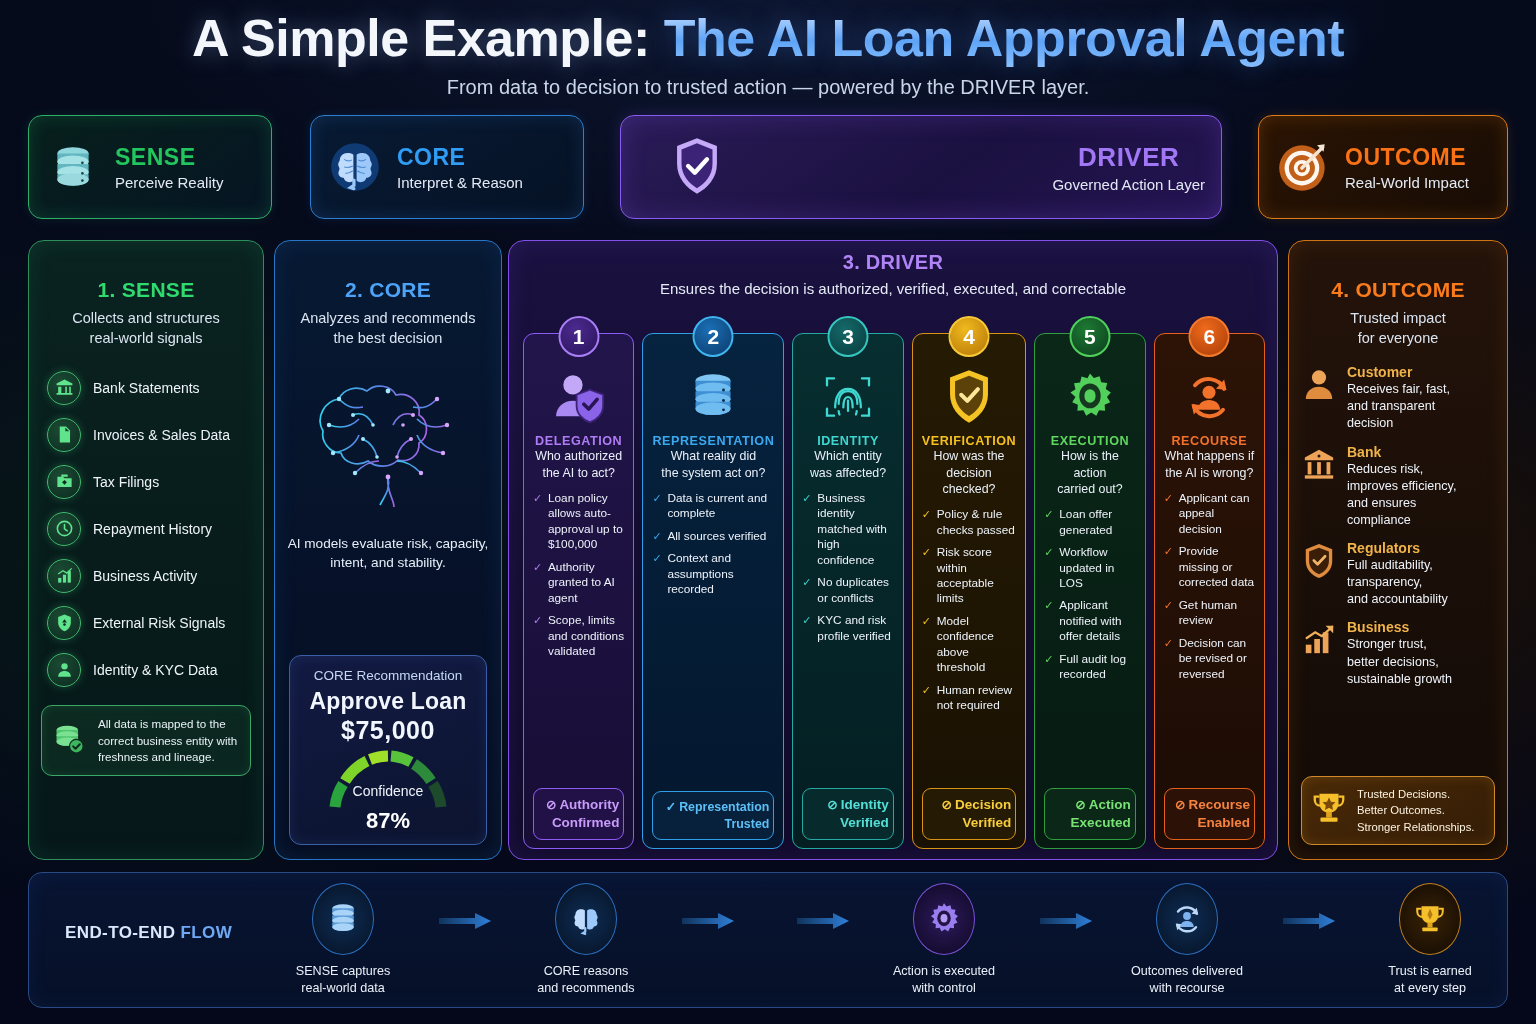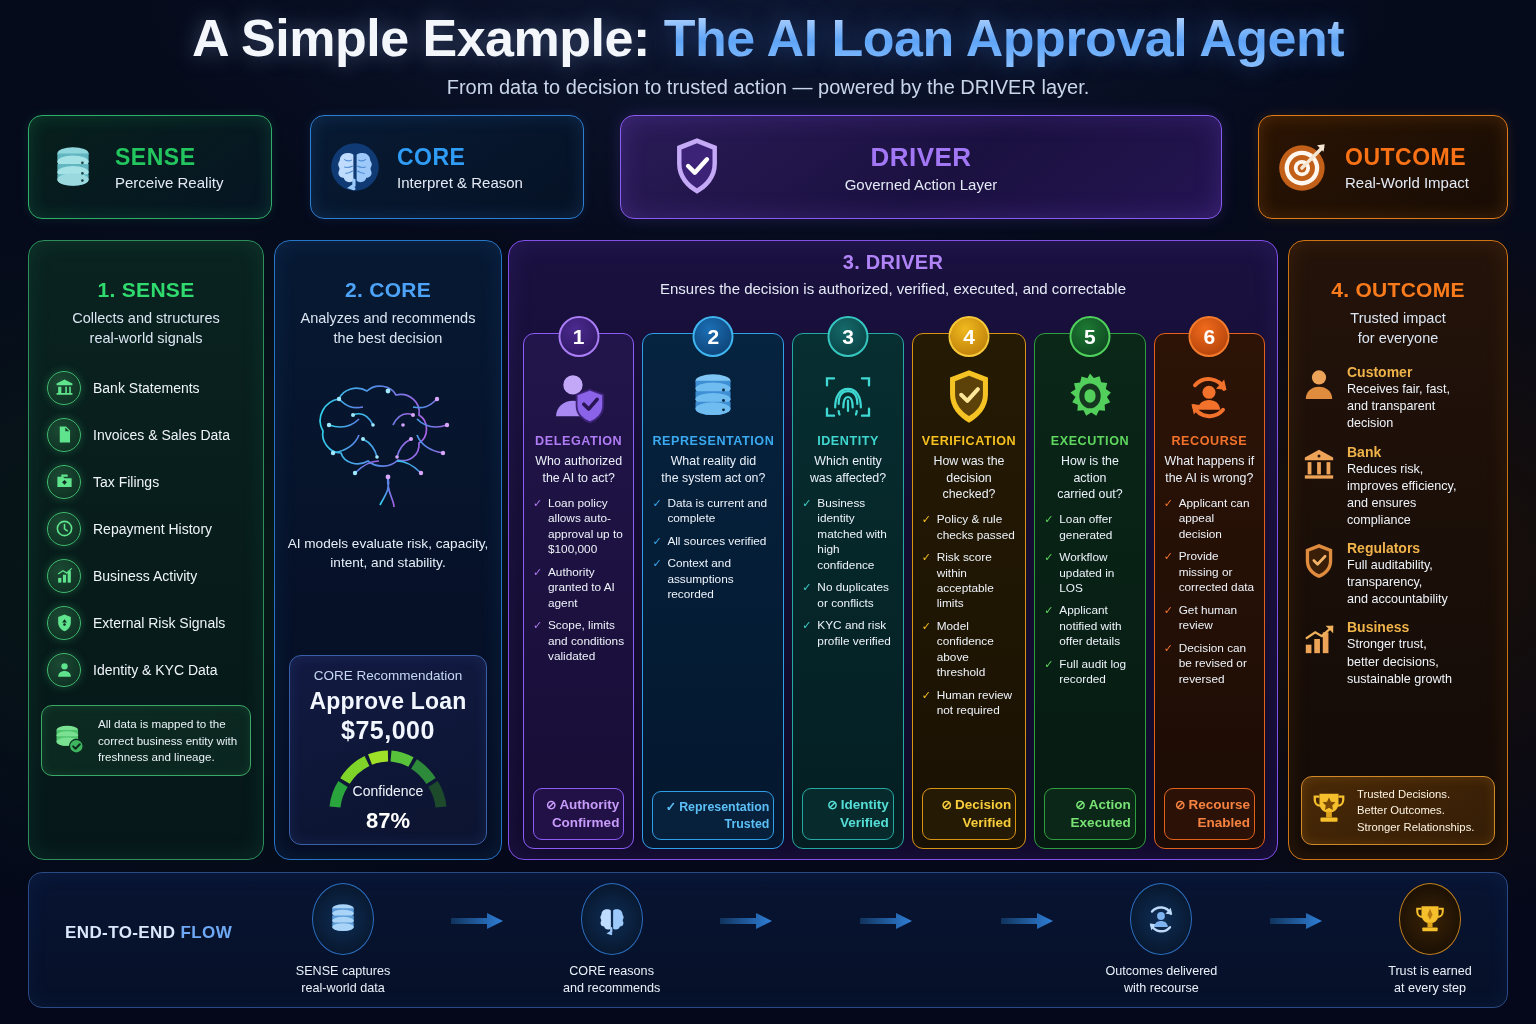--- a/index.html
+++ b/index.html
@@ -35,21 +35,21 @@
   }
   .bcard .bico { width:56px; height:56px; flex:0 0 56px; display:flex; align-items:center; justify-content:center; }
   .bcard .btxt { display:flex; flex-direction:column; }
   .bcard .btitle { font-size:23px; font-weight:bold; letter-spacing:.5px; }
   .bcard .bsub { font-size:15px; color:#e3eaf5; margin-top:3px; }
 
   .bc-sense { left:28px; width:244px; border:1.5px solid #2fae6b;
     background:linear-gradient(145deg,#07201c 0%,#061423 100%); box-shadow:0 0 18px rgba(44,200,120,.18) inset, 0 0 12px rgba(44,200,120,.12); }
   .bc-core  { left:310px; width:274px; border:1.5px solid #2b7fd4;
     background:linear-gradient(145deg,#071a33 0%,#061225 100%); box-shadow:0 0 18px rgba(60,140,230,.18) inset, 0 0 12px rgba(60,140,230,.12); }
-  .bc-driver{ left:620px; width:602px; border:1.5px solid #8a5bf0; justify-content:center;
+  .bc-driver{ left:620px; width:602px; border:1.5px solid #8a5bf0; justify-content:flex-end;
     background:linear-gradient(145deg,#2a1b57 0%,#1b1140 55%,#241452 100%); box-shadow:0 0 26px rgba(140,90,250,.22) inset, 0 0 16px rgba(140,90,250,.18); }
   .bc-driver .bico { position:absolute; left:48px; top:22px; }
   .bc-driver .btxt { align-items:center; }
   .bc-driver .btitle { font-size:26px; }
   .bc-out   { left:1258px; width:250px; border:1.5px solid #e07b16;
     background:linear-gradient(145deg,#2b1403 0%,#170c05 100%); box-shadow:0 0 18px rgba(230,130,30,.2) inset, 0 0 12px rgba(230,130,30,.15); }
 
   .arrow { position:absolute; top:158px; height:18px; }
   .arrow svg { display:block; }
 
@@ -103,21 +103,21 @@
   .d-title { text-align:center; font-size:20px; font-weight:bold; color:#b084f7; letter-spacing:.3px; }
   .d-sub { text-align:center; font-size:15px; color:#e6ecf7; margin-top:6px; }
   .pillars { position:absolute; left:14px; top:92px; width:742px; height:516px; display:flex; gap:8px; }
   .pil { position:relative; flex:1 1 0; border-radius:11px; padding:28px 9px 8px;
     display:flex; flex-direction:column; }
   .pnum { position:absolute; top:-18px; left:50%; transform:translateX(-50%);
     width:41px; height:41px; border-radius:50%; display:flex; align-items:center; justify-content:center;
     font-size:21px; font-weight:bold; color:#fff; }
   .pico { height:66px; display:flex; align-items:center; justify-content:center; margin-top:2px; }
   .pname { text-align:center; font-size:12.6px; font-weight:bold; letter-spacing:.55px; margin-top:4px; }
-  .pq { text-align:center; font-size:12.4px; color:#eaf0f9; line-height:1.35; margin-top:5px; min-height:34px; }
+  .pq { text-align:center; font-size:12.4px; color:#eaf0f9; line-height:1.35; min-height:34px; }
   .pchecks { margin-top:9px; display:flex; flex-direction:column; gap:7px; flex:1 1 auto; }
   .pchk { display:flex; gap:5px; font-size:11.8px; color:#eef3fa; line-height:1.31; }
   .pchk .ck { flex:0 0 10px; font-size:11px; line-height:1.35; }
   .pbadge { border-radius:9px; padding:7px 4px; text-align:right; font-size:13.5px;
     font-weight:bold; line-height:1.32; margin-top:6px; }
   .pbadge .bk { font-size:12.5px; margin-right:3px; }
 
   
   .o-list { margin-top:16px; display:flex; flex-direction:column; gap:11px; }
   .o-item { display:flex; gap:10px; align-items:flex-start; }
@@ -755,20 +755,30 @@
             <path d="M0 5h36V0l16 8-16 8v-5H0z" fill="url(#fa1)"></path>
           </svg>
         </div>
 
       <div class="farrow">
           <svg width="52" height="16" viewBox="0 0 52 16">
             <path d="M0 5h36V0l16 8-16 8v-5H0z" fill="url(#fa1)"></path>
           </svg>
         </div>
 
+      <div class="fstep">
+        <span class="fcirc" style="background:radial-gradient(circle,#2d1a5c 0%,#150c30 75%); border:1.5px solid #7a52d8;">
+          <svg width="36" height="36" viewBox="0 0 48 48">
+            <path d="M24 3l3.4 4.2 5.2-1.6 1.3 5.3 5.4.7-1.3 5.3 4.5 3-3.4 4.2 2.9 4.6-5 2.2.4 5.4-5.4-.5-2.4 4.9-4.5-3-4.5 3-2.4-4.9-5.4.5.4-5.4-5-2.2 2.9-4.6L6.6 20l4.5-3-1.3-5.3 5.4-.7 1.3-5.3 5.2 1.6z" fill="#9a7ef0"></path>
+            <ellipse cx="24" cy="23" rx="9" ry="10.5" fill="#241445"></ellipse>
+            <ellipse cx="24" cy="23" rx="4.6" ry="5.6" fill="#b69ef7"></ellipse>
+          </svg>
+        </span>
+        <span class="ftxt">Action is executed<br>with control</span>
+      </div>
       <div class="farrow">
           <svg width="52" height="16" viewBox="0 0 52 16">
             <path d="M0 5h36V0l16 8-16 8v-5H0z" fill="url(#fa1)"></path>
           </svg>
         </div>
 
       <div class="fstep">
         <span class="fcirc" style="background:radial-gradient(circle,#0e2d55 0%,#08182f 75%); border:1.5px solid #2b6fc0;">
           <svg width="36" height="36" viewBox="0 0 48 46">
             <g fill="none" stroke="#bcd9f8" stroke-width="3.2" stroke-linecap="round">

